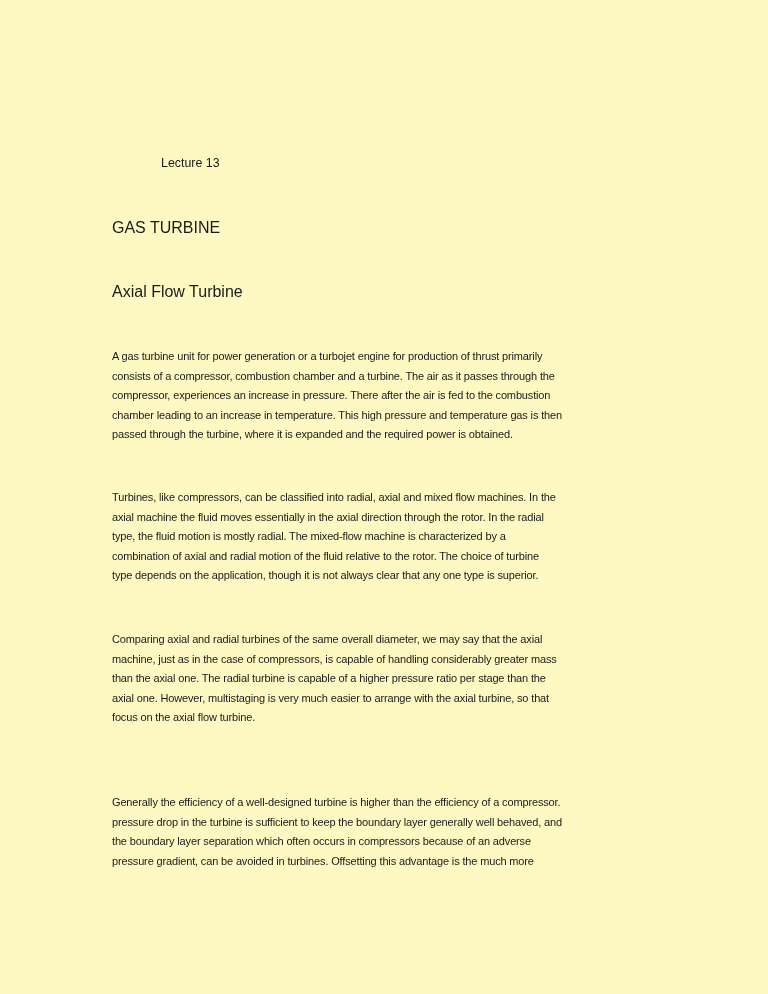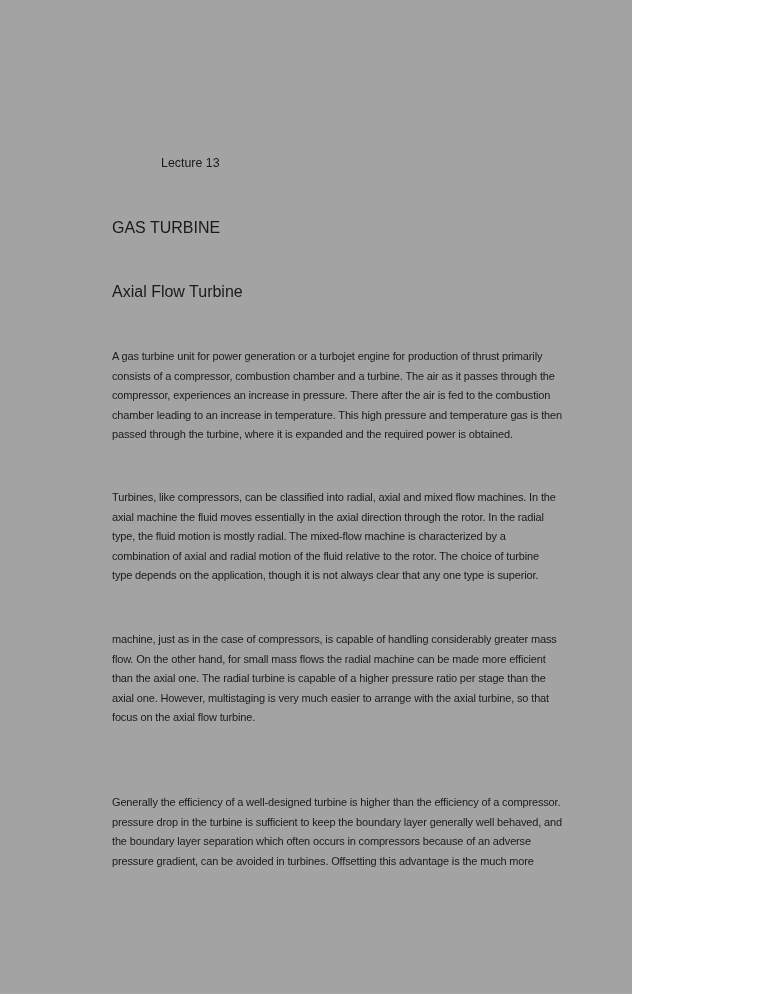--- a/index.html
+++ b/index.html
@@ -11,23 +11,23 @@
       width: 768px;
       height: 994px;
       position: relative;
       overflow: hidden;
       font-family: "Liberation Sans", "DejaVu Sans", sans-serif;
       color: #1a1a1a;
     }
     .page {
       position: absolute;
       left: 0; top: 0;
-      width: 632px;
+      width: 768px;
       height: 994px;
-      background: #a3a3a3;
+      background: #fef9c3;
     }
     .line-block {
       position: absolute;
       left: 112px;
       width: 548px;
       font-size: 11px;
       line-height: 19.5px;
       letter-spacing: -0.15px;
       white-space: nowrap;
     }
@@ -76,22 +76,22 @@
 
   <div class="line-block" id="p2">
     <span class="ln">Turbines, like compressors, can be classified into radial, axial and mixed flow machines. In the</span>
     <span class="ln">axial machine the fluid moves essentially in the axial direction through the rotor. In the radial</span>
     <span class="ln">type, the fluid motion is mostly radial. The mixed-flow machine is characterized by a</span>
     <span class="ln">combination of axial and radial motion of the fluid relative to the rotor. The choice of turbine</span>
     <span class="ln">type depends on the application, though it is not always clear that any one type is superior.</span>
   </div>
 
   <div class="line-block" id="p3">
+    <span class="ln">Comparing axial and radial turbines of the same overall diameter, we may say that the axial</span>
     <span class="ln">machine, just as in the case of compressors, is capable of handling considerably greater mass</span>
-    <span class="ln">flow. On the other hand, for small mass flows the radial machine can be made more efficient</span>
     <span class="ln">than the axial one. The radial turbine is capable of a higher pressure ratio per stage than the</span>
     <span class="ln">axial one. However, multistaging is very much easier to arrange with the axial turbine, so that</span>
     <span class="ln">focus on the axial flow turbine.</span>
   </div>
 
   <div class="line-block" id="p4">
     <span class="ln">Generally the efficiency of a well-designed turbine is higher than the efficiency of a compressor.</span>
     <span class="ln">pressure drop in the turbine is sufficient to keep the boundary layer generally well behaved, and</span>
     <span class="ln">the boundary layer separation which often occurs in compressors because of an adverse</span>
     <span class="ln">pressure gradient, can be avoided in turbines. Offsetting this advantage is the much more</span>

